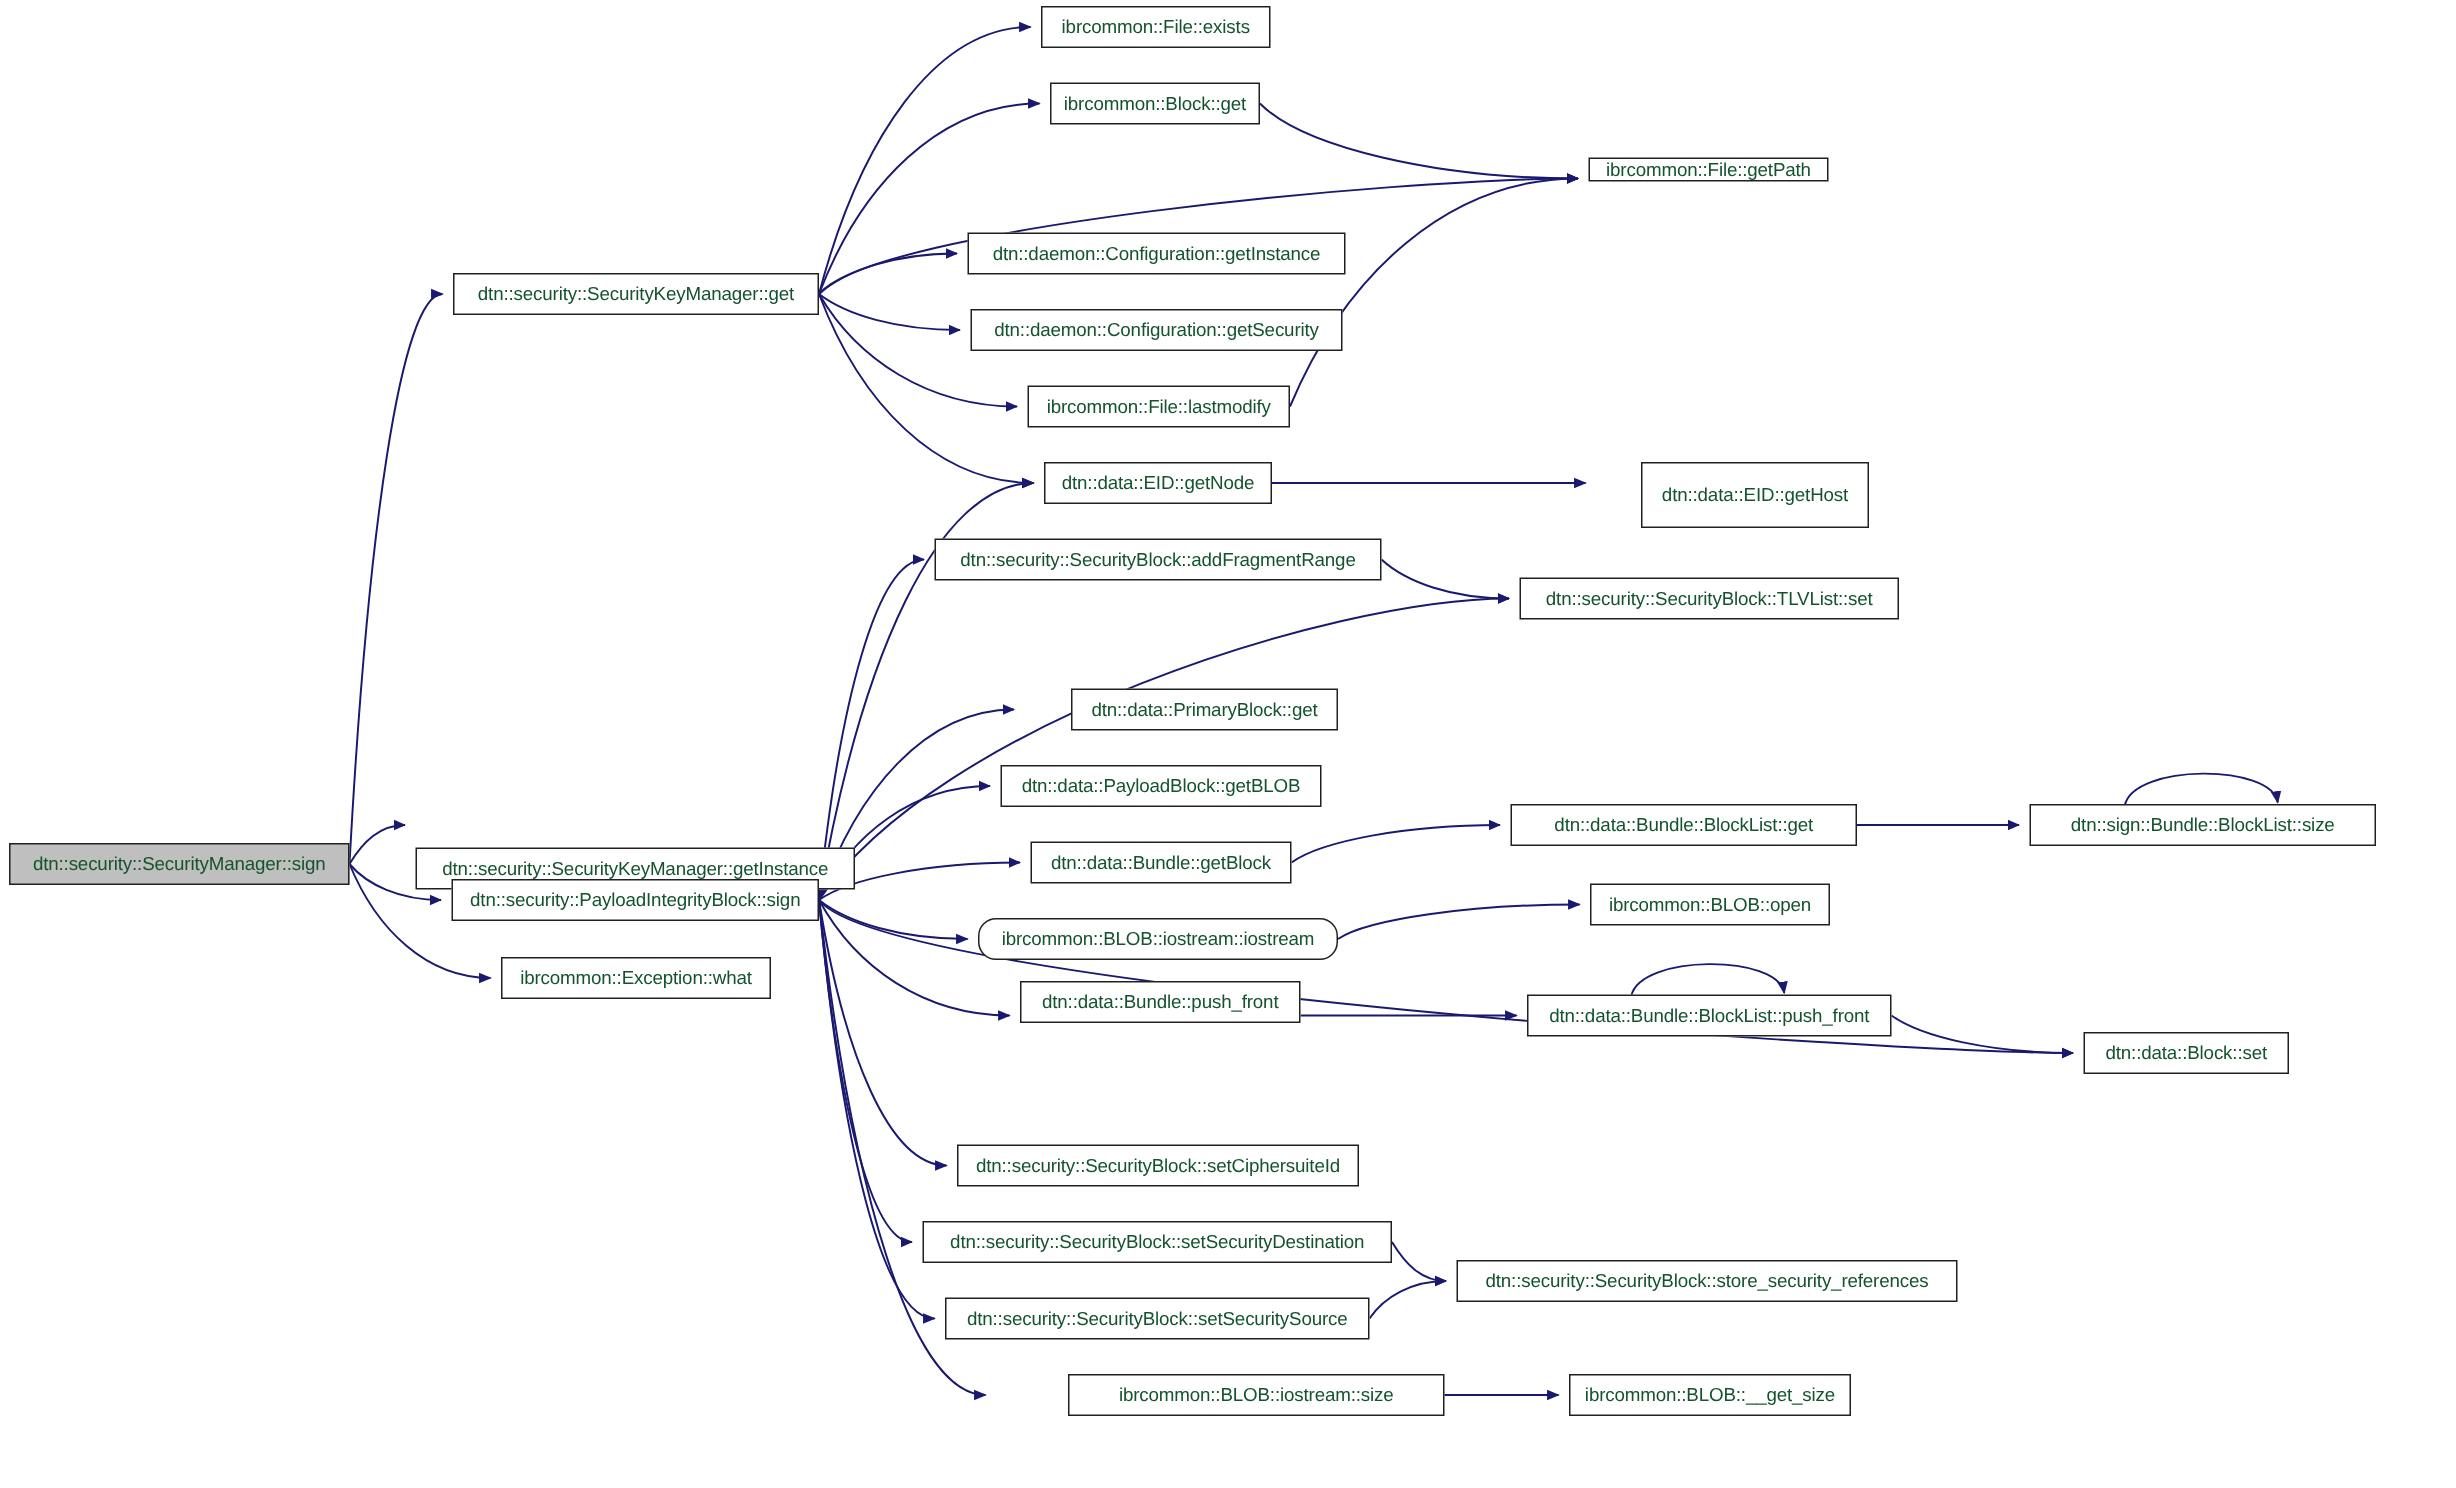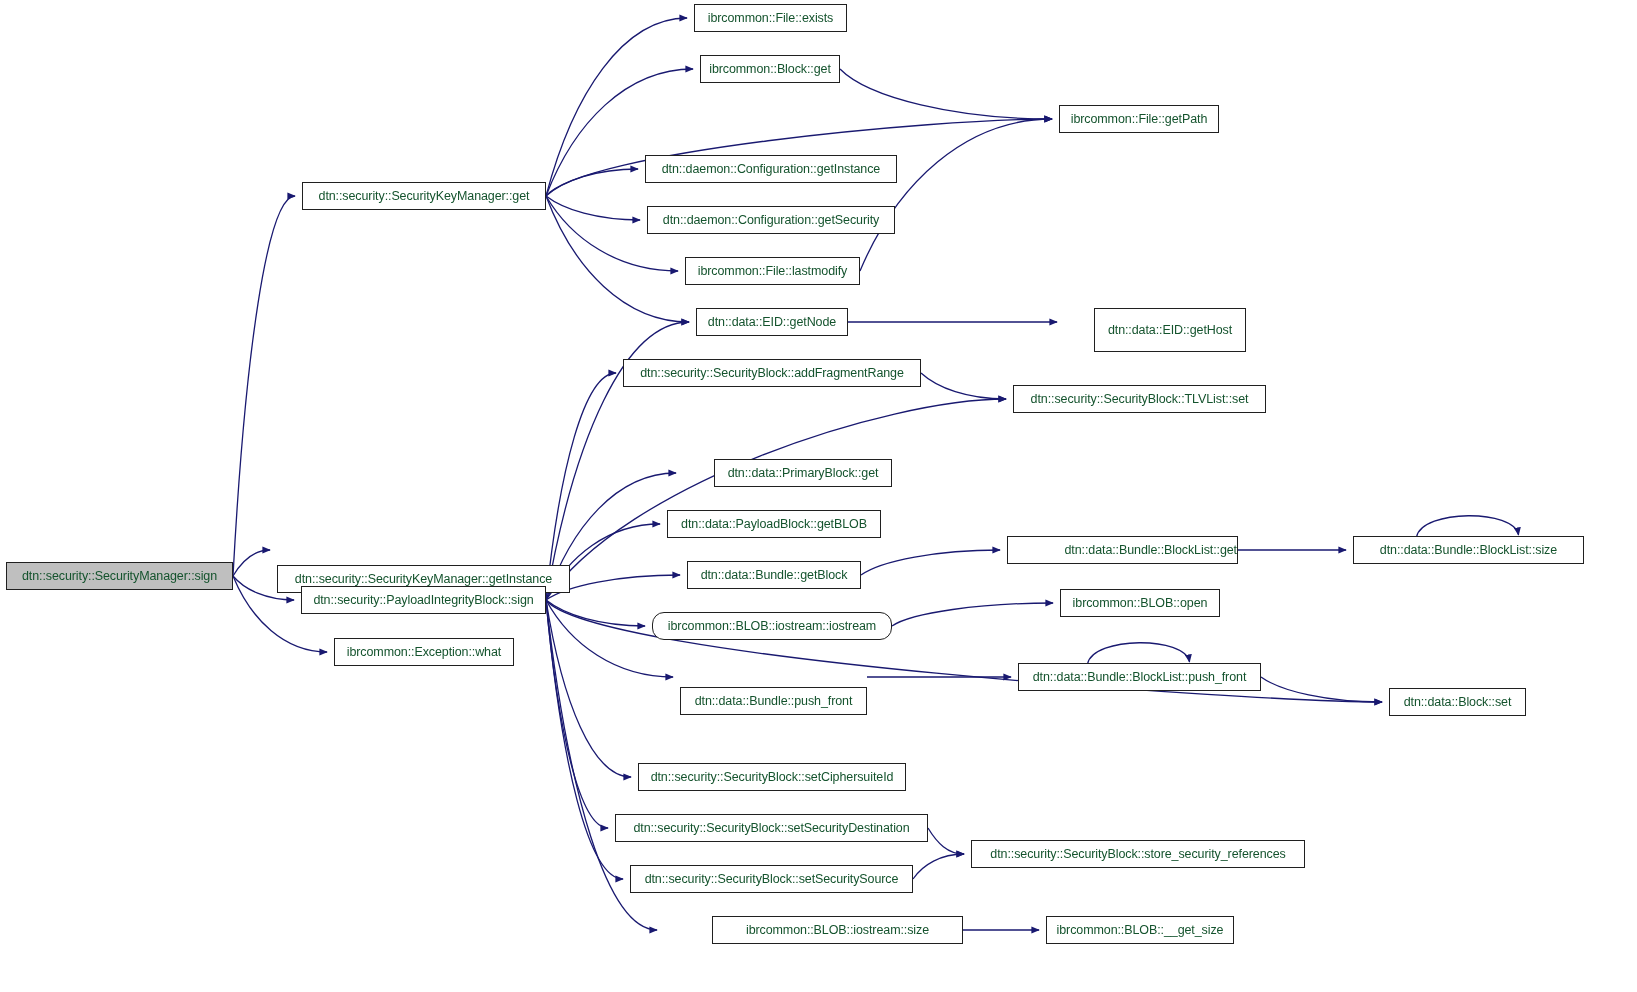--- a/index.html
+++ b/index.html
@@ -108,21 +108,21 @@
       </div>
       <div class="node" style="left: 334px; top: 638px; width: 180px; height: 28px;">
         <span>ibrcommon::Exception::what</span>
       </div>
       <div class="node" style="left: 694px; top: 4px; width: 153px; height: 28px;">
         <span>ibrcommon::File::exists</span>
       </div>
       <div class="node" style="left: 700px; top: 55px; width: 140px; height: 28px;">
         <span>ibrcommon::Block::get</span>
       </div>
-      <div class="node" style="left: 1059px; top: 105px; width: 160px; height: 28px;">
+      <div class="node" style="left: 1059px; top: 105px; width: 160px; height: 16px;">
         <span>ibrcommon::File::getPath</span>
       </div>
       <div class="node" style="left: 645px; top: 155px; width: 252px; height: 28px;">
         <span>dtn::daemon::Configuration::getInstance</span>
       </div>
       <div class="node" style="left: 647px; top: 206px; width: 248px; height: 28px;">
         <span>dtn::daemon::Configuration::getSecurity</span>
       </div>
       <div class="node" style="left: 685px; top: 257px; width: 175px; height: 28px;">
         <span>ibrcommon::File::lastmodify</span>
@@ -141,33 +141,33 @@
       </div>
       <div class="node" style="left: 714px; top: 459px; width: 178px; height: 28px;">
         <span>dtn::data::PrimaryBlock::get</span>
       </div>
       <div class="node" style="left: 667px; top: 510px; width: 214px; height: 28px;">
         <span>dtn::data::PayloadBlock::getBLOB</span>
       </div>
       <div class="node" style="left: 687px; top: 561px; width: 174px; height: 28px;">
         <span>dtn::data::Bundle::getBlock</span>
       </div>
-      <div class="node" style="left: 1007px; top: 536px; width: 231px; height: 28px; justify-content: flex-end;">
+      <div class="node" style="left: 1007px; top: 536px; width: 231px; height: 28px;">
         <span>dtn::data::Bundle::BlockList::get</span>
       </div>
       <div class="node" style="left: 1353px; top: 536px; width: 231px; height: 28px;">
-        <span>dtn::data::Bundle::BlockList::size</span>
+        <span>dtn::sign::Bundle::BlockList::size</span>
       </div>
       <div class="node" style="left: 652px; top: 612px; width: 240px; height: 28px; border-radius: 12px;">
         <span>ibrcommon::BLOB::iostream::iostream</span>
       </div>
       <div class="node" style="left: 1060px; top: 589px; width: 160px; height: 28px;">
         <span>ibrcommon::BLOB::open</span>
       </div>
-      <div class="node" style="left: 680px; top: 687px; width: 187px; height: 28px;">
+      <div class="node" style="left: 680px; top: 654px; width: 187px; height: 28px;">
         <span>dtn::data::Bundle::push_front</span>
       </div>
       <div class="node" style="left: 1018px; top: 663px; width: 243px; height: 28px;">
         <span>dtn::data::Bundle::BlockList::push_front</span>
       </div>
       <div class="node" style="left: 1389px; top: 688px; width: 137px; height: 28px;">
         <span>dtn::data::Block::set</span>
       </div>
       <div class="node" style="left: 638px; top: 763px; width: 268px; height: 28px;">
         <span>dtn::security::SecurityBlock::setCiphersuiteId</span>

